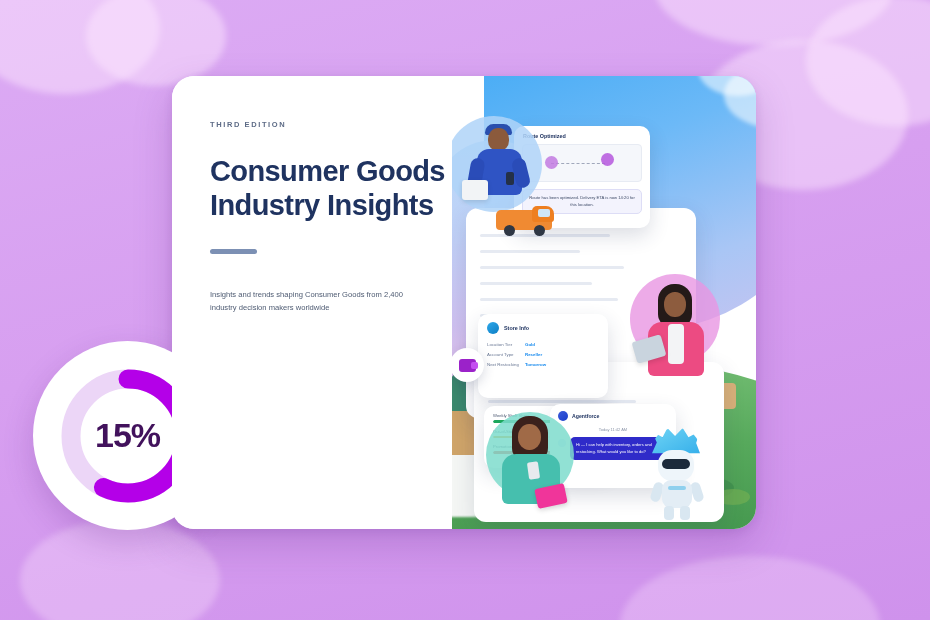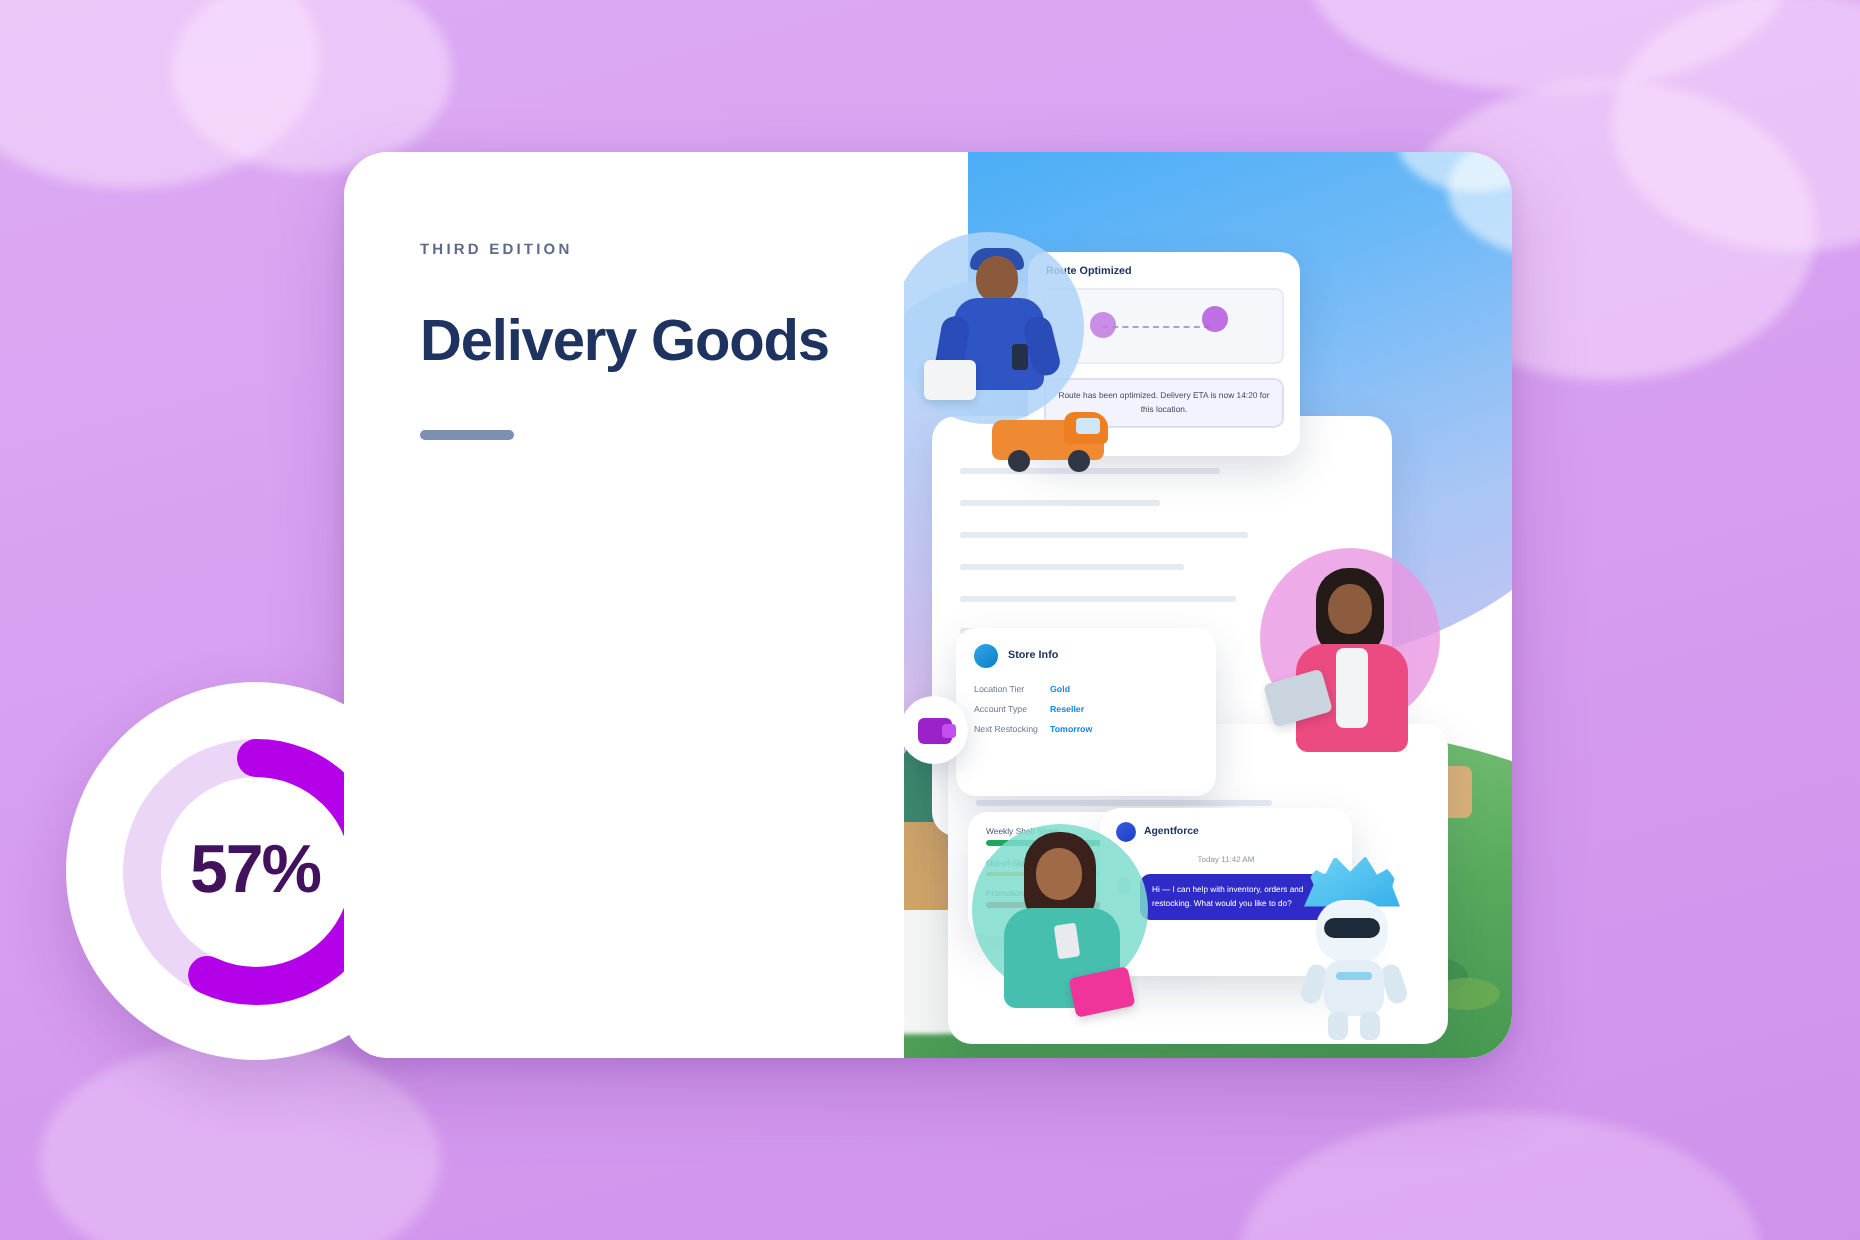--- a/index.html
+++ b/index.html
@@ -636,25 +636,27 @@
 </div>
 
 <div id="report-card">
 
   <div id="card-left">
 
 
     <div id="edition-label">THIRD EDITION</div>
 
     <h1 id="report-title">
-      <span>Delivery Goods</span>
+      <span>Consumer Goods</span>
+      <span class="line2">Industry Insights</span>
     </h1>
 
     <div id="title-rule"></div>
 
+    <p id="report-subtitle">Insights and trends shaping Consumer Goods from 2,400 industry decision makers worldwide</p>
   </div>
 
   <div id="card-right">
 
     <div class="sky">
       <div class="sky-cloud sc1"></div>
       <div class="sky-cloud sc2"></div>
     </div>
 
     <div class="gradient-band"></div>
@@ -803,15 +805,15 @@
 
   </div>
 </div>
 
 <div id="stat-badge">
   <div id="stat-donut">
     <svg width="150" height="150" viewBox="0 0 150 150" aria-hidden="true">
       <circle id="donut-track" cx="75" cy="75" r="57" fill="none" stroke="#ecd6f7" stroke-width="19"></circle>
       <circle id="donut-arc" cx="75" cy="75" r="57" fill="none" stroke="#b400e8" stroke-width="19" stroke-linecap="round" transform="rotate(-90 75 75)" stroke-dasharray="204.14069063026477 358.1415625092364"></circle>
     </svg>
-    <div id="stat-value" style="color: rgb(66, 18, 92);">57%</div>
+    <div id="stat-value" style="color: rgb(66, 18, 92);">15%</div>
   </div>
 </div>
 
 </body></html>

